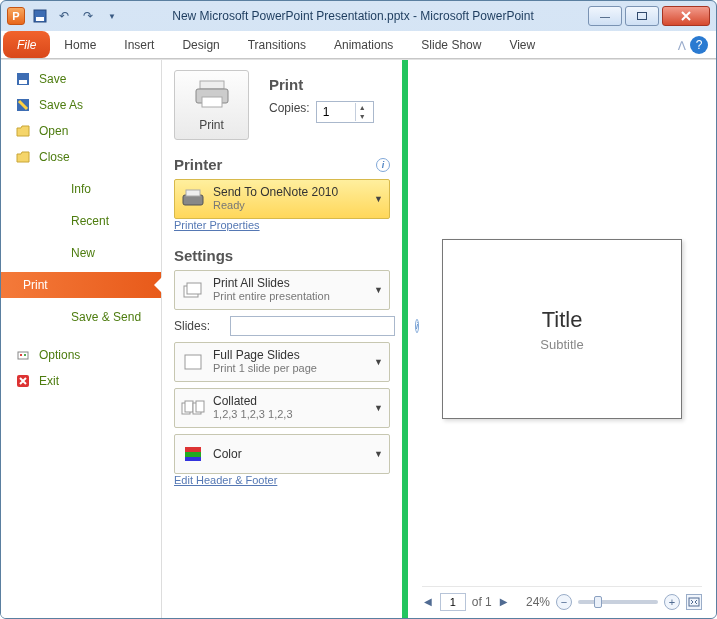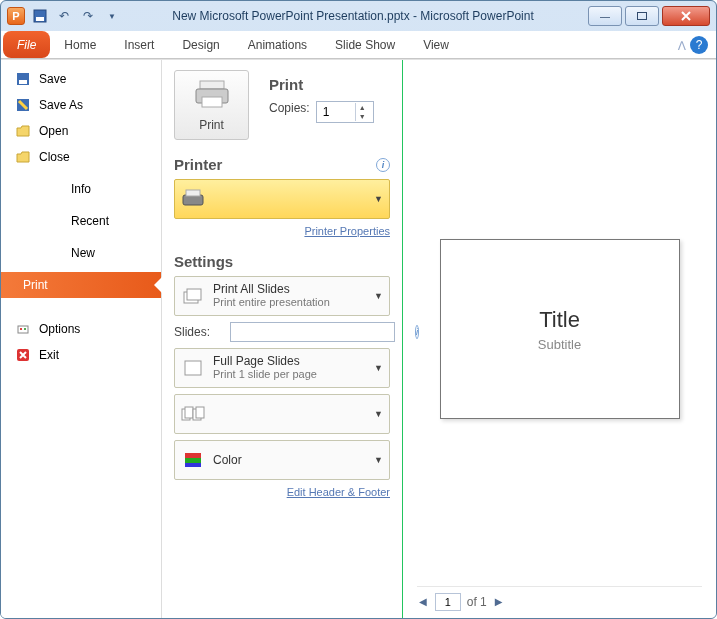--- a/index.html
+++ b/index.html
@@ -21,21 +21,21 @@
 .ribbon { height:28px; background:#fff; display:flex; align-items:stretch; border-bottom:1px solid #c7c7c7; padding-left:2px;}
 .tab { padding:0 14px; font-size:12px; color:#444; display:flex; align-items:center; cursor:default;}
 .tab.file { background:linear-gradient(#f1632c,#d9481a); color:#fff; border-radius:8px; min-width:46px; justify-content:center;font-style:italic;}
 .ribbon .spacer{flex:1;}
 .help-icn{width:18px;height:18px;border-radius:50%;background:#2a7ad1;color:#fff;font-size:12px;display:flex;align-items:center;justify-content:center;margin:5px 8px 0 4px;}
 .up-icn{color:#9aaccc;font-size:12px;margin-top:8px;}
 
 
 .backstage { flex:1; display:flex; background:#fff; border-top:1px solid #e2e2e2;}
 .leftmenu { width:161px; background:#fff; border-right:1px solid #ddd; padding-top:6px;}
-.lm-item { height:26px; display:flex; align-items:center; font-size:12px; color:#000000; padding-left:14px; gap:8px; position:relative;}
+.lm-item { height:26px; display:flex; align-items:center; font-size:12px; color:#4d7c0f; padding-left:14px; gap:8px; position:relative;}
 .lm-item.iconed { padding-left:14px; }
 .lm-item .ico { width:16px; height:16px; display:flex; align-items:center; justify-content:center;}
 .lm-item.selected { background:linear-gradient(90deg,#f47a3a,#e85a1a); color:#fff; padding-left:22px;}
 .lm-item.selected::after{ content:""; position:absolute; right:-1px; top:50%; transform:translateY(-50%); border:8px solid transparent; border-right-color:#fff;}
 .lm-sep { height:6px; }
 .lm-item.plain{padding-left:22px;margin-left:48px;}
 
 
 .center { width:240px; padding:10px 12px 8px 12px; font-size:12px; color:#444; }
 .printbox { display:flex; gap:20px; }
@@ -49,26 +49,26 @@
 .hdr { font-size:15px; font-weight:700; color:#555; margin-top:16px; display:flex; align-items:center;}
 .hdr .info { margin-left:auto; }
 .info { width:14px;height:14px;border-radius:50%;border:1px solid #7fa7d8;color:#4f84c4;font-size:9px;display:flex;align-items:center;justify-content:center; font-style:italic;}
 .dd { border:1px solid #c7c7b1; border-radius:2px; height:40px; display:flex; align-items:center; padding:0 6px; gap:8px; margin-top:6px; position:relative; background:#fafafa;}
 .dd.sel { background:linear-gradient(#ffef9e,#ffd75a); border-color:#d7b94b;}
 .dd .ico{width:24px;height:24px;display:flex;align-items:center;justify-content:center;}
 .dd .txt{line-height:13px;}
 .dd .title{font-size:12px;color:#333;}
 .dd .sub{font-size:11px;color:#777;}
 .dd .chev{margin-left:auto; font-size:9px; color:#444;}
-.linkr { text-align:right; margin-top:6px; color:#5578b4; font-size:11px; text-decoration:underline; cursor:pointer;}
+.linkr { color:#5578b4; font-size:11px; text-decoration:underline; cursor:pointer;}
 .slidesrow{display:flex;align-items:center;gap:20px;margin-top:6px;}
 .slidesrow input{flex:1;border:1px solid #aab8cc;height:20px;font-size:12px;padding:0 4px;}
 
 
-.right { flex:1; border-left:1px solid #22c55e; display:flex; flex-direction:column; padding:12px 14px 6px 14px;}
+.right { flex:1; border-left:6px solid #22c55e; display:flex; flex-direction:column; padding:12px 14px 6px 14px;}
 .preview-area{flex:1;display:flex;align-items:center;justify-content:center;}
 .slide{width:240px;height:180px;border:1px solid #777;background:#fff;display:flex;flex-direction:column;align-items:center;justify-content:center;box-shadow:2px 2px 4px rgba(0,0,0,0.15);}
 .slide .t{font-size:22px;color:#333;}
 .slide .s{font-size:13px;color:#888;margin-top:4px;}
 .navbar{height:26px;display:flex;align-items:center;gap:6px;font-size:12px;color:#666;border-top:1px solid #e7e7e7;padding-top:4px;}
 .navbar .pgn{width:26px;border:1px solid #b7c4d8;height:18px;text-align:center;font-size:11px;}
 .navbar .nvbtn{color:#506b92;font-size:10px;padding:0 2px;}
 .navbar .zoom{margin-left:auto;display:flex;align-items:center;gap:6px;}
 .slider{width:80px;height:4px;background:#c8d0dd;border-radius:2px;position:relative;}
 .slider .thumb{position:absolute;left:20%;top:-4px;width:8px;height:12px;background:#eaf0f9;border:1px solid #8aa0c0;border-radius:2px;}
@@ -108,20 +108,21 @@
           </svg>
         </div>
     </div>
   </div>
 
   <div class="ribbon">
     <div class="tab file">File</div>
     <div class="tab">Home</div>
     <div class="tab">Insert</div>
     <div class="tab">Design</div>
+    <div class="tab">Transitions</div>
     <div class="tab">Animations</div>
     <div class="tab">Slide Show</div>
     <div class="tab">View</div>
     <div class="spacer"></div>
     <div class="up-icn">ᐱ</div>
     <div class="help-icn">?</div>
   </div>
 
   <div class="backstage">
 
@@ -170,20 +171,23 @@
         </div>
       <div class="lm-sep"></div>
       <div class="lm-item plain">
           <span>New</span>
         </div>
       <div class="lm-sep"></div>
       <div class="lm-item selected">
           <span>Print</span>
         </div>
       <div class="lm-sep"></div>
+      <div class="lm-item plain">
+          <span>Save &amp; Send</span>
+        </div>
       <div class="lm-sep"></div>
       <div class="lm-sep"></div>
       <div class="lm-item iconed">
           <span class="ico">
             <svg width="14" height="14">
               <rect x="2" y="4" width="10" height="7" fill="#fff" stroke="#888"></rect>
               <rect x="4" y="6" width="2" height="2" fill="#d44"></rect>
               <rect x="8" y="6" width="2" height="2" fill="#5a5"></rect>
             </svg>
           </span>
@@ -229,20 +233,24 @@
           <span>Printer</span>
           <span class="info">i</span>
         </div>
       <div class="dd sel">
         <span class="ico">
             <svg width="24" height="20">
               <rect x="2" y="6" width="20" height="10" rx="2" fill="#888" stroke="#555"></rect>
               <rect x="5" y="1" width="14" height="6" fill="#eee" stroke="#aaa"></rect>
             </svg>
           </span>
+        <div class="txt">
+            <div class="title">Send To OneNote 2010</div>
+            <div class="sub">Ready</div>
+          </div>
         <span class="chev">▼</span>
       </div>
       <div class="linkr">Printer Properties</div>
 
       <div class="hdr">
           <span>Settings</span>
         </div>
       <div class="dd">
         <span class="ico">
             <svg width="22" height="20">
@@ -275,20 +283,24 @@
       </div>
       <div class="dd">
         <span class="ico">
             <svg width="24" height="18">
               <rect x="1" y="4" width="8" height="11" fill="#fff" stroke="#999"></rect>
               <rect x="4" y="2" width="8" height="11" fill="#fff" stroke="#999"></rect>
               <rect x="12" y="4" width="8" height="11" fill="#fff" stroke="#999"></rect>
               <rect x="15" y="2" width="8" height="11" fill="#fff" stroke="#999"></rect>
             </svg>
           </span>
+        <div class="txt">
+            <div class="title">Collated</div>
+            <div class="sub">1,2,3   1,2,3   1,2,3</div>
+          </div>
         <span class="chev">▼</span>
       </div>
       <div class="dd">
         <span class="ico">
             <svg width="20" height="18">
               <rect x="2" y="2" width="16" height="5" fill="#d33"></rect>
               <rect x="2" y="7" width="16" height="5" fill="#2a2"></rect>
               <rect x="2" y="12" width="16" height="4" fill="#33d"></rect>
             </svg>
           </span>
@@ -305,16 +317,30 @@
         <div class="slide">
           <div class="t">Title</div>
           <div class="s">Subtitle</div>
         </div>
       </div>
       <div class="navbar">
         <span class="nvbtn">◀</span>
         <input class="pgn" value="1" style="">
         <span>of 1</span>
         <span class="nvbtn">▶</span>
+        <div class="zoom">
+          <span>24%</span>
+          <div class="circ">−</div>
+          <div class="slider">
+              <div class="thumb"></div>
+            </div>
+          <div class="circ">+</div>
+          <div class="fit">
+              <svg width="12" height="10">
+                <rect x="1" y="1" width="10" height="8" fill="none" stroke="#506b92"></rect>
+                <path d="M3 3 L5 5 M9 3 L7 5 M3 7 L5 5 M9 7 L7 5" stroke="#506b92"></path>
+              </svg>
+            </div>
+        </div>
       </div>
     </div>
   </div>
 </div>
 
 </body></html>

